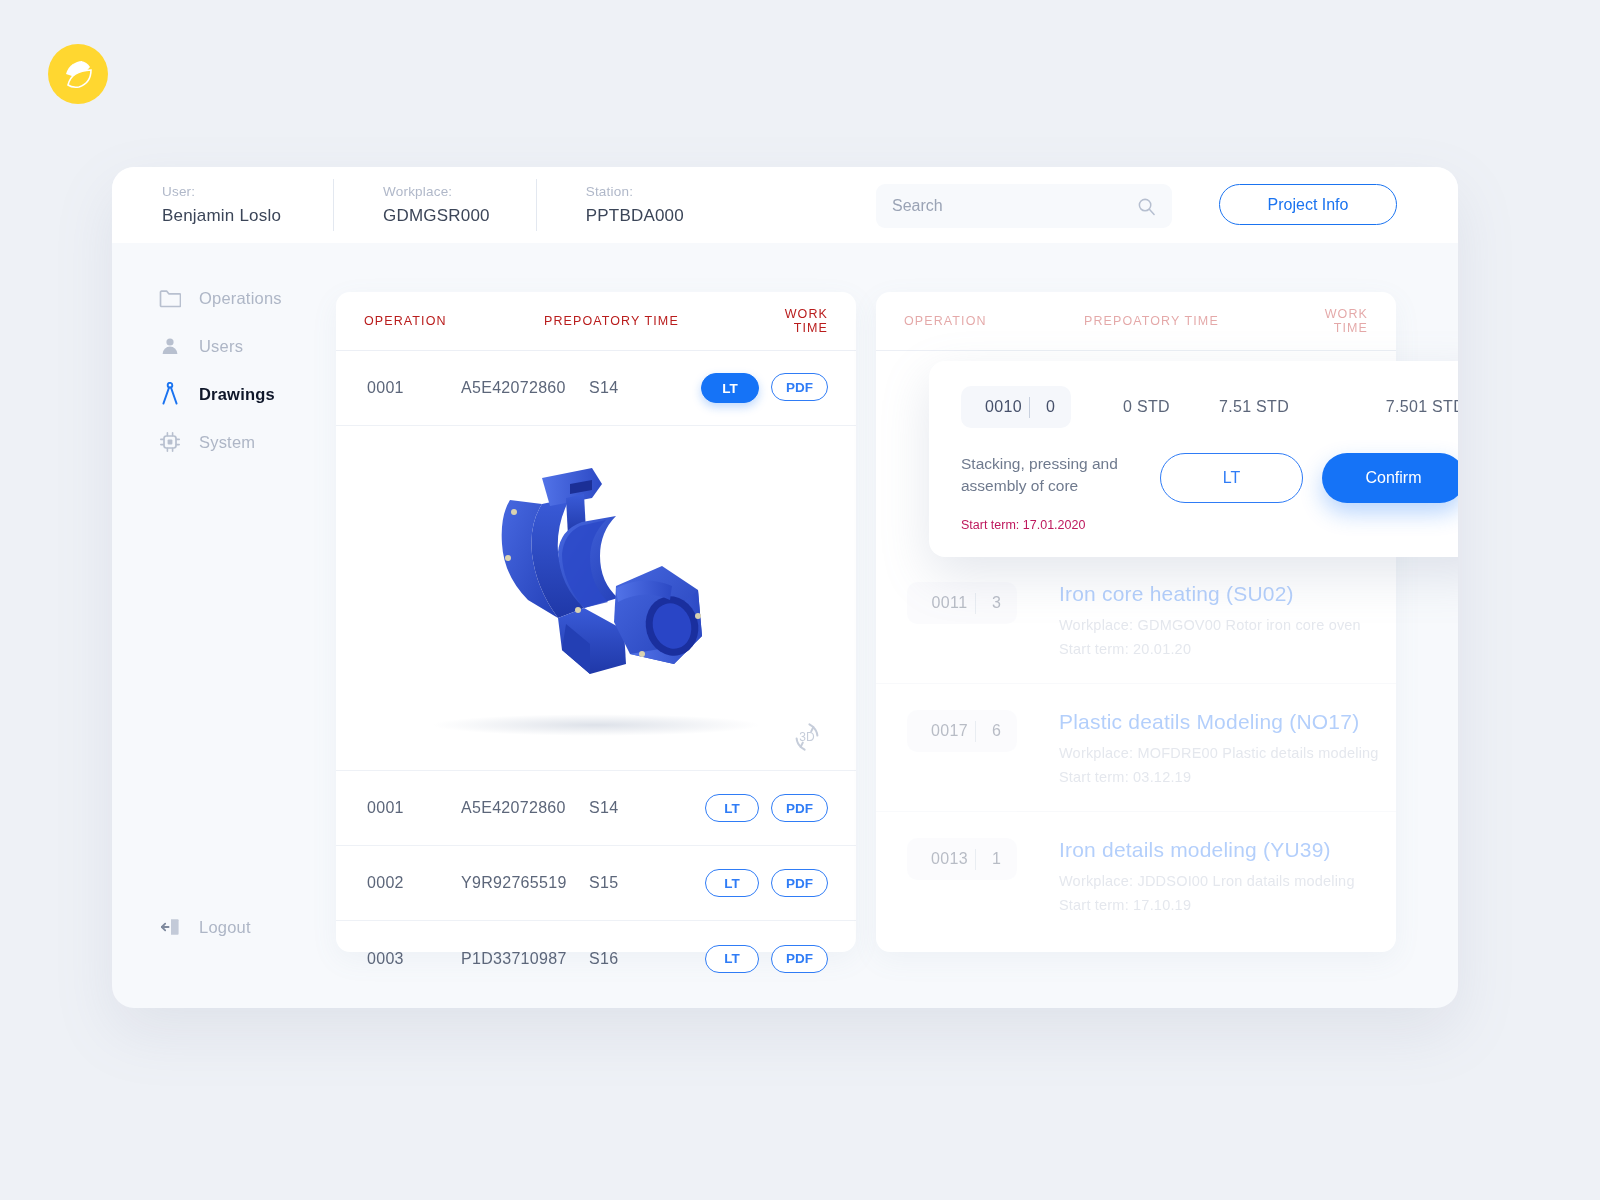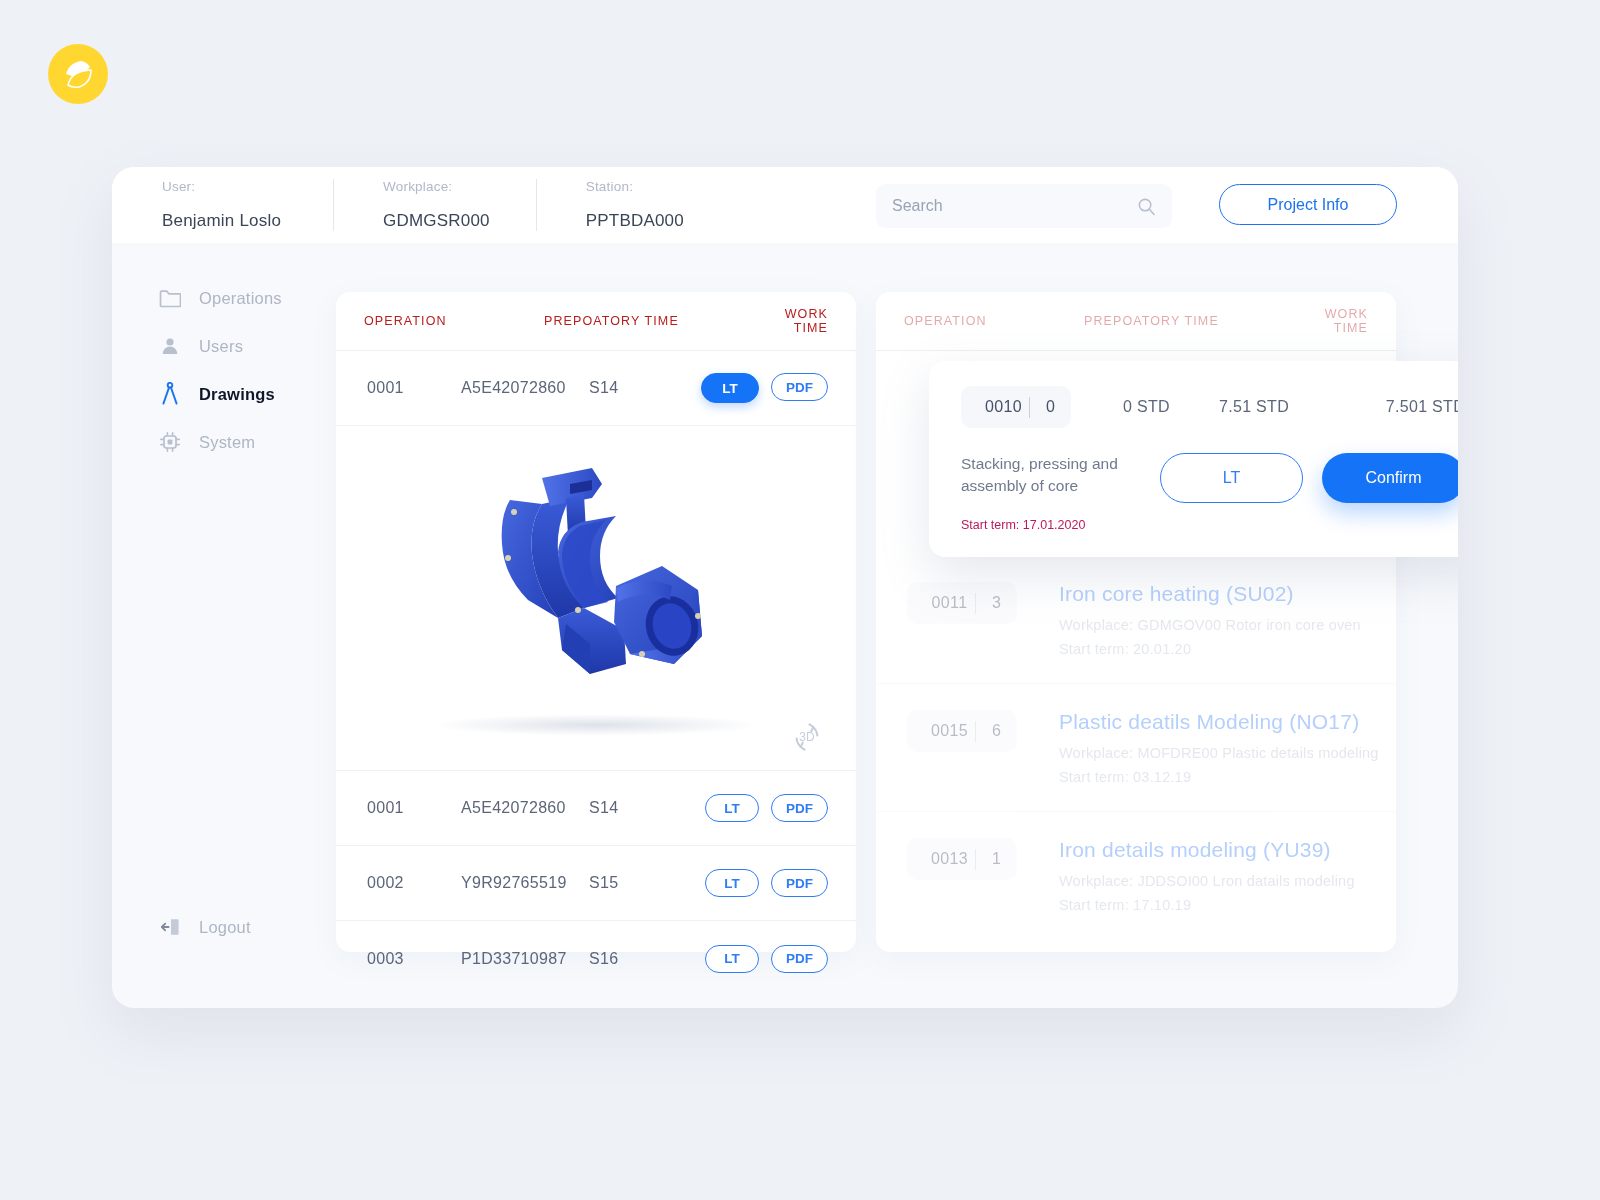--- a/index.html
+++ b/index.html
@@ -28,21 +28,21 @@
     overflow: hidden;
   }
   #topbar {
     position: absolute; left: 0; top: 0; width: 100%; height: 76px;
     background: #ffffff;
     display: flex; align-items: center;
   }
   .meta-group {
     position: relative;
     padding-left: 50px;
-    display: flex; flex-direction: column; justify-content: space-between;
+    display: flex; flex-direction: column; justify-content: center;
     height: 52px;
   }
   .meta-group + .meta-group::before {
     content: ""; position: absolute; left: 0; top: 0;
     width: 1px; height: 52px; background: #e3e8f0;
   }
   .meta-label { font-size: 13.5px; color: #b0b8c9; letter-spacing: .2px; margin-bottom: 7px; }
   .meta-value { font-size: 17px; color: #3b4558; font-weight: 500; letter-spacing: .2px; }
 
   #search-wrap {
@@ -397,21 +397,21 @@
             <span class="qty">3</span>
           </span>
           <div class="list-text">
             <div class="lt-title">Iron core heating (SU02)</div>
             <div class="lt-sub">Workplace: GDMGOV00 Rotor iron core oven</div>
             <div class="lt-sub">Start term: 20.01.20</div>
           </div>
         </div>
         <div class="list-row faded">
           <span class="pill">
-            <span class="pid">0015</span>
+            <span class="pid">0017</span>
             <span class="sep"></span>
             <span class="qty">6</span>
           </span>
           <div class="list-text">
             <div class="lt-title">Plastic deatils Modeling (NO17)</div>
             <div class="lt-sub">Workplace: MOFDRE00 Plastic details modeling</div>
             <div class="lt-sub">Start term: 03.12.19</div>
           </div>
         </div>
         <div class="list-row faded">

